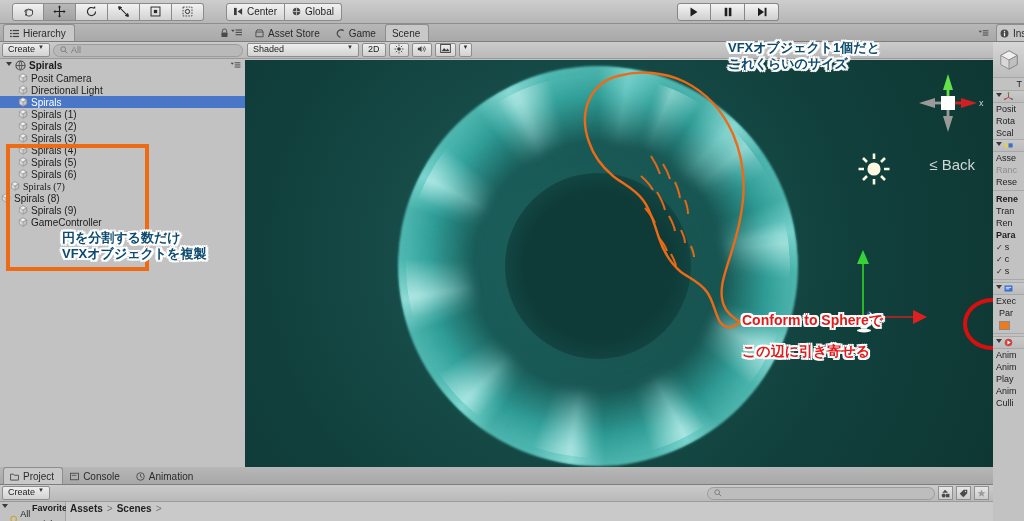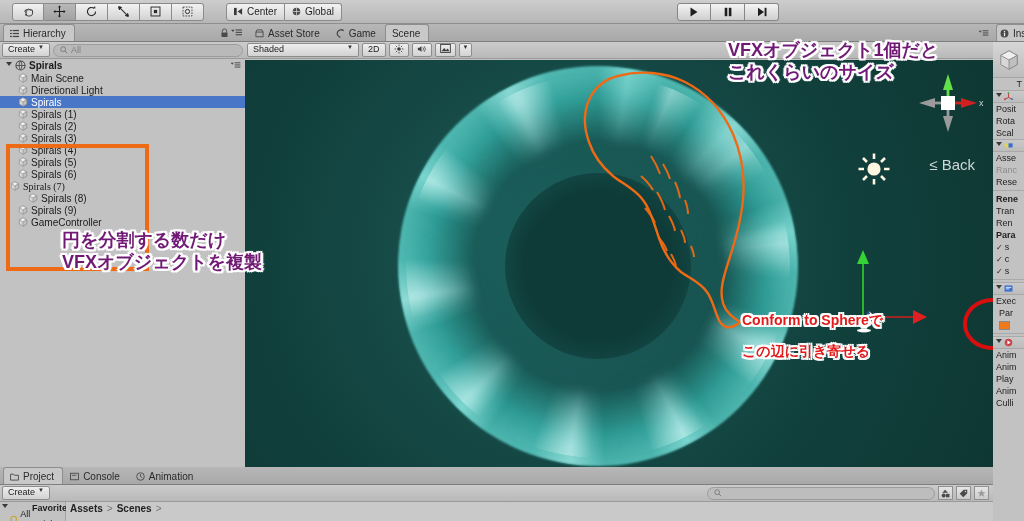--- a/index.html
+++ b/index.html
@@ -222,21 +222,21 @@
   .crumb .sepc { color:#777; font-weight:normal; }
   .proj-search {
     height:13px; background:#bdbdbd; border:1px solid #9c9c9c; border-radius:7px;
     display:flex; align-items:center; padding:0 6px; gap:3px; color:#808080; font-size:9px;
   }
   .icn-btn { width:15px;height:14px; background:linear-gradient(#e6e6e6,#cbcbcb);
     border:1px solid #909090; display:flex; align-items:center; justify-content:center; }
 
   
   .anno { position:absolute; font-weight:bold; line-height:1.22; white-space:pre-line; pointer-events:none; }
-  .anno-orange { color:#701a75; font-size:18px;
+  .anno-orange { color:#0c4a6e; font-size:13px;
     text-shadow:
       -2px -2px 0 #fff, 2px -2px 0 #fff, -2px 2px 0 #fff, 2px 2px 0 #fff,
       -2px 0 0 #fff, 2px 0 0 #fff, 0 -2px 0 #fff, 0 2px 0 #fff,
       -3px 0 1px #fff, 3px 0 1px #fff; }
   .anno-red { color:#e11b1b; font-size:15px;
     text-shadow:
       -2px -2px 0 #fff, 2px -2px 0 #fff, -2px 2px 0 #fff, 2px 2px 0 #fff,
       -2px 0 0 #fff, 2px 0 0 #fff, 0 -2px 0 #fff, 0 2px 0 #fff; }
   #anno-dup   { left:62px;  top:230px; }
   #anno-size  { left:728px; top:40px;  text-align:left; }
@@ -386,21 +386,21 @@
             <rect x="5" y="6.8" width="7" height="1.2" fill="#4a4a4a"></rect>
           </svg>
       </div>
       <div id="hlist">
           <div class="hrow" style="padding-left: 18px;">
             <svg class="cube" viewBox="0 0 12 12">
               <path d="M6 1l4.4 2.5v5L6 11 1.6 8.5v-5z" fill="#d9d9d9" stroke="#8f8f8f" stroke-width="0.8"></path>
               <path d="M6 1l4.4 2.5L6 6 1.6 3.5z" fill="#f0f0f0" stroke="#8f8f8f" stroke-width="0.8"></path>
               <path d="M6 6v5l4.4-2.5v-5z" fill="#c3c3c3" stroke="#8f8f8f" stroke-width="0.8"></path>
             </svg>
-            <span>Main Scene</span>
+            <span>Posit Camera</span>
           </div>
           <div class="hrow" style="padding-left: 18px;">
             <svg class="cube" viewBox="0 0 12 12">
               <path d="M6 1l4.4 2.5v5L6 11 1.6 8.5v-5z" fill="#d9d9d9" stroke="#8f8f8f" stroke-width="0.8"></path>
               <path d="M6 1l4.4 2.5L6 6 1.6 3.5z" fill="#f0f0f0" stroke="#8f8f8f" stroke-width="0.8"></path>
               <path d="M6 6v5l4.4-2.5v-5z" fill="#c3c3c3" stroke="#8f8f8f" stroke-width="0.8"></path>
             </svg>
             <span>Directional Light</span>
           </div>
           <div class="hrow sel" style="padding-left: 18px;">
@@ -460,21 +460,21 @@
             <span>Spirals (6)</span>
           </div>
           <div class="hrow" style="padding-left: 10px; font-family: Liberation Serif, serif;">
             <svg class="cube" viewBox="0 0 12 12">
               <path d="M6 1l4.4 2.5v5L6 11 1.6 8.5v-5z" fill="#d9d9d9" stroke="#8f8f8f" stroke-width="0.8"></path>
               <path d="M6 1l4.4 2.5L6 6 1.6 3.5z" fill="#f0f0f0" stroke="#8f8f8f" stroke-width="0.8"></path>
               <path d="M6 6v5l4.4-2.5v-5z" fill="#c3c3c3" stroke="#8f8f8f" stroke-width="0.8"></path>
             </svg>
             <span>Spirals (7)</span>
           </div>
-          <div class="hrow" style="padding-left: 28px;">
+          <div class="hrow" style="padding-left: 1px;">
             <svg class="cube" viewBox="0 0 12 12">
               <path d="M6 1l4.4 2.5v5L6 11 1.6 8.5v-5z" fill="#d9d9d9" stroke="#8f8f8f" stroke-width="0.8"></path>
               <path d="M6 1l4.4 2.5L6 6 1.6 3.5z" fill="#f0f0f0" stroke="#8f8f8f" stroke-width="0.8"></path>
               <path d="M6 6v5l4.4-2.5v-5z" fill="#c3c3c3" stroke="#8f8f8f" stroke-width="0.8"></path>
             </svg>
             <span>Spirals (8)</span>
           </div>
           <div class="hrow" style="padding-left: 18px;">
             <svg class="cube" viewBox="0 0 12 12">
               <path d="M6 1l4.4 2.5v5L6 11 1.6 8.5v-5z" fill="#d9d9d9" stroke="#8f8f8f" stroke-width="0.8"></path>

